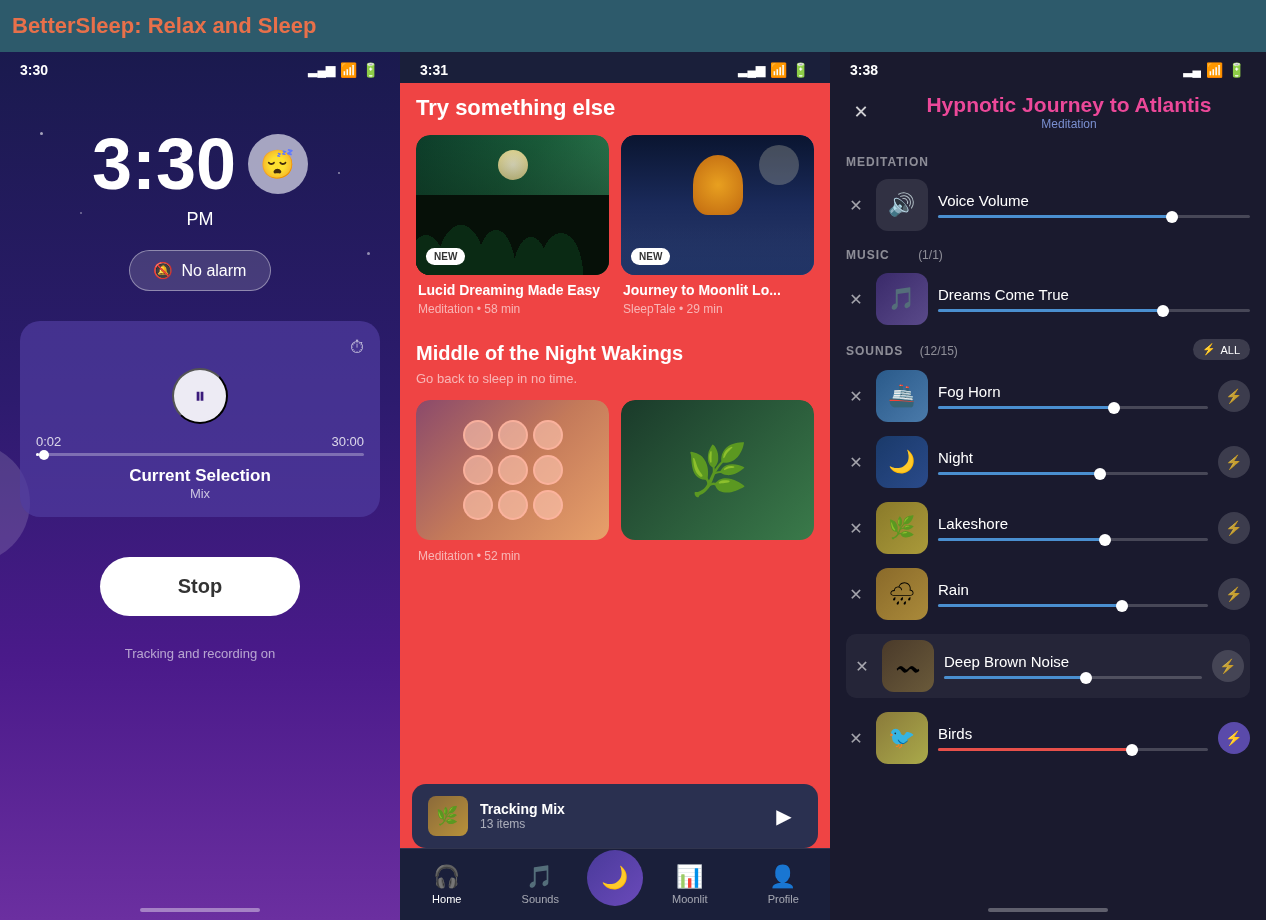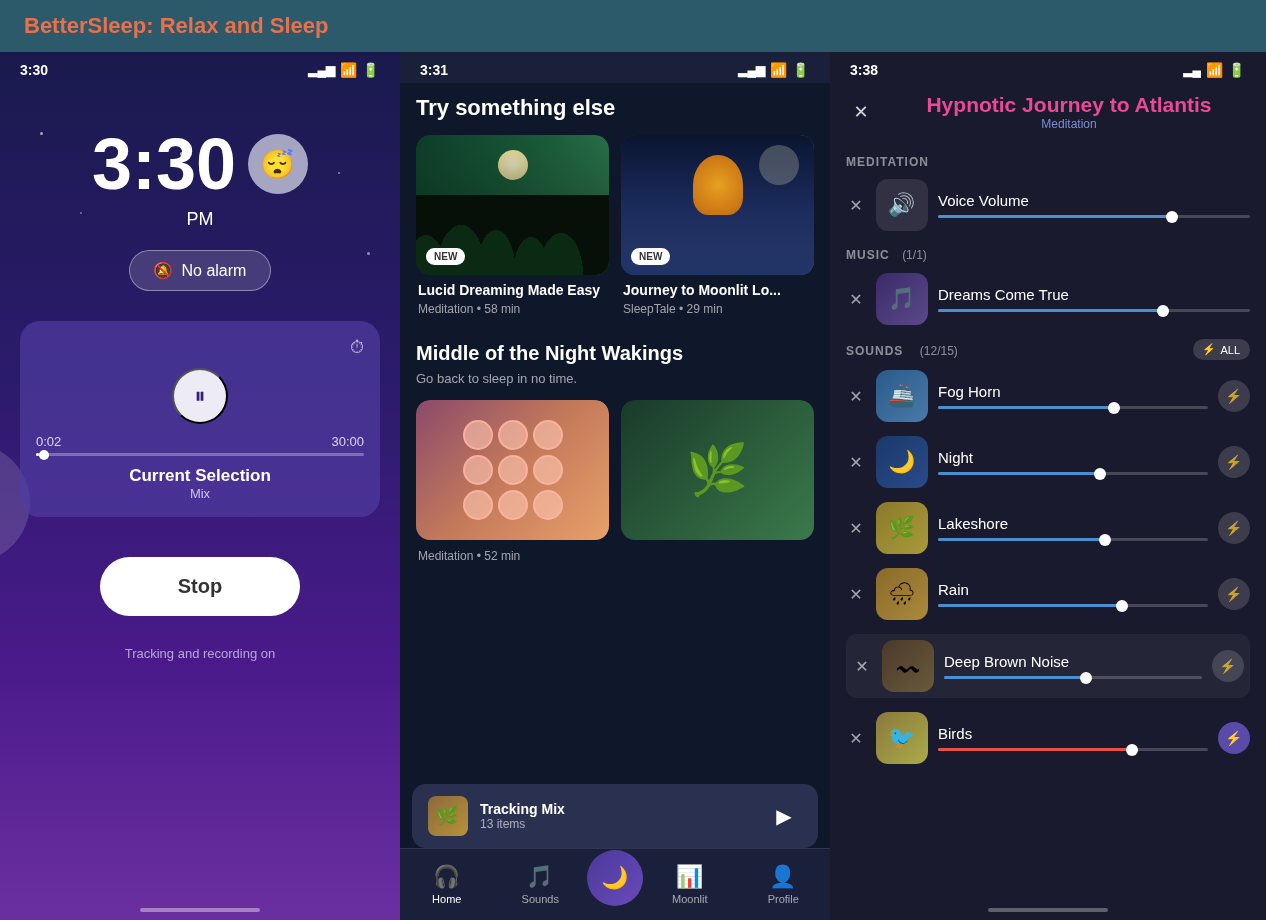--- a/index.html
+++ b/index.html
@@ -7,21 +7,21 @@
       width: 1266px;
       height: 920px;
       background: #2d5a6b;
       font-family: -apple-system, BlinkMacSystemFont, 'Segoe UI', sans-serif;
       overflow: hidden;
     }
 
     
     .app-header {
       background: #2d5a6b;
-      padding: 12px 24px;
+      padding: 12px 12px;
       height: 52px;
       display: flex;
       align-items: center;
     }
     .app-title {
       font-size: 22px;
       font-weight: 700;
       color: #e8704a;
     }
 
@@ -220,21 +220,21 @@
       width: 120px;
       height: 4px;
       background: rgba(255,255,255,0.4);
       border-radius: 2px;
     }
 
     
     .screen2 {
       width: 430px;
       height: 868px;
-      background: #0f172a;
+      background: #ef4444;
       flex-shrink: 0;
       position: relative;
       overflow: hidden;
     }
     .screen2-status-bar {
       display: flex;
       justify-content: space-between;
       align-items: center;
       padding: 10px 20px 5px;
       color: white;
@@ -872,21 +872,21 @@
           <div class="slider-track">
             <div class="slider-fill slider-fill-blue" style="width:75%;"></div>
             <div class="slider-knob" style="left:calc(75% - 6px);"></div>
           </div>
         </div>
       </div>
 
       <div class="s3-section-header">
         <span>
           <span class="s3-section-label">MUSIC</span>
-          <span class="s3-count" style="margin-left:8px;">(1/1)</span>
+          <span class="s3-count" style="margin-left:24px;">(1/1)</span>
         </span>
       </div>
 
       <div class="sound-row">
         <div class="remove-btn">✕</div>
         <div class="sound-art art-music">
           <span style="font-size:22px;">🎵</span>
         </div>
         <div class="sound-info">
           <div class="sound-name">Dreams Come True</div>

